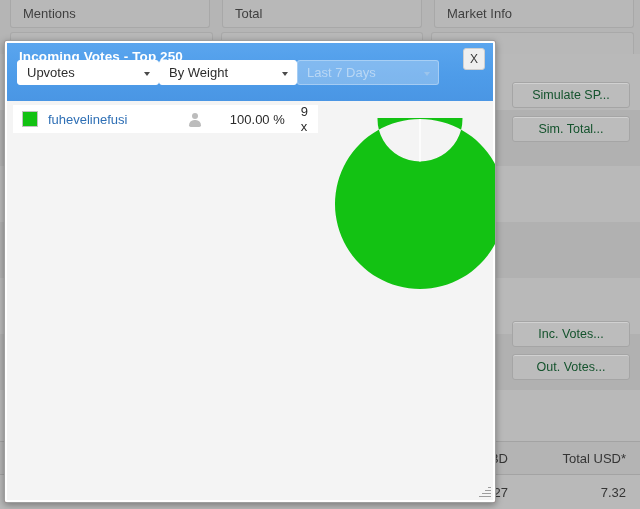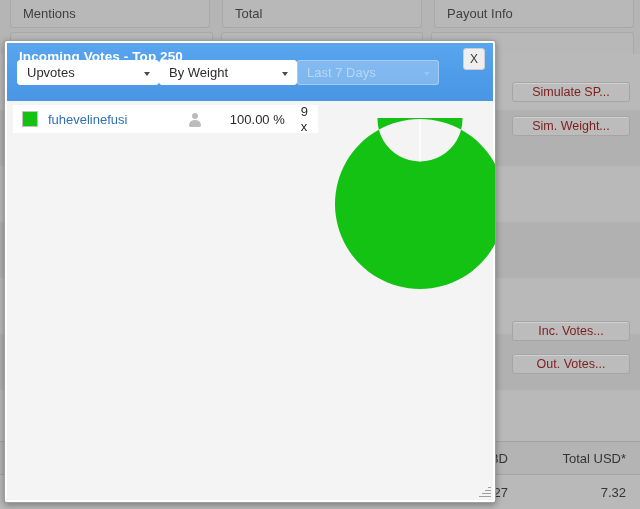--- a/index.html
+++ b/index.html
@@ -79,25 +79,25 @@
     box-sizing: border-box;
     font-size: 12px;
     color: #474747;
   }
 
   
   .bg-button {
     position: absolute;
     right: 10px;
     width: 118px;
-    height: 20px;
+    height: 26px;
     background: #bcbcbc;
     border: 1px solid #a5a5a5;
     border-radius: 3px;
-    color: #7f1d1d;
+    color: #14532d;
     font-size: 12.5px;
     display: flex;
     align-items: center;
     justify-content: center;
     box-sizing: border-box;
     box-shadow: 0 1px 0 rgba(255,255,255,0.32) inset;
   }
 
   
   .bg-table {
@@ -344,41 +344,41 @@
   <div class="bg-rowband" style="top:390px; height:51px;"></div>
 
   <div class="panel-header-row">
     <div class="panel-header">
       <span>Mentions</span>
     </div>
     <div class="panel-header">
       <span>Total</span>
     </div>
     <div class="panel-header">
-      <span>Payout Info</span>
+      <span>Market Info</span>
     </div>
   </div>
 
   <div class="panel-header-row2">
     <div class="panel-header2">
       <span></span>
     </div>
     <div class="panel-header2">
       <span></span>
     </div>
     <div class="panel-header2">
       <span></span>
     </div>
   </div>
 
   <div class="bg-button" style="top:82px;">
     <span>Simulate SP...</span>
   </div>
   <div class="bg-button" style="top:116px;">
-    <span>Sim. Weight...</span>
+    <span>Sim. Total...</span>
   </div>
   <div class="bg-button" style="top:321px;">
     <span>Inc. Votes...</span>
   </div>
   <div class="bg-button" style="top:354px;">
     <span>Out. Votes...</span>
   </div>
 
   <div class="bg-table">
     <div class="bg-table-head">

